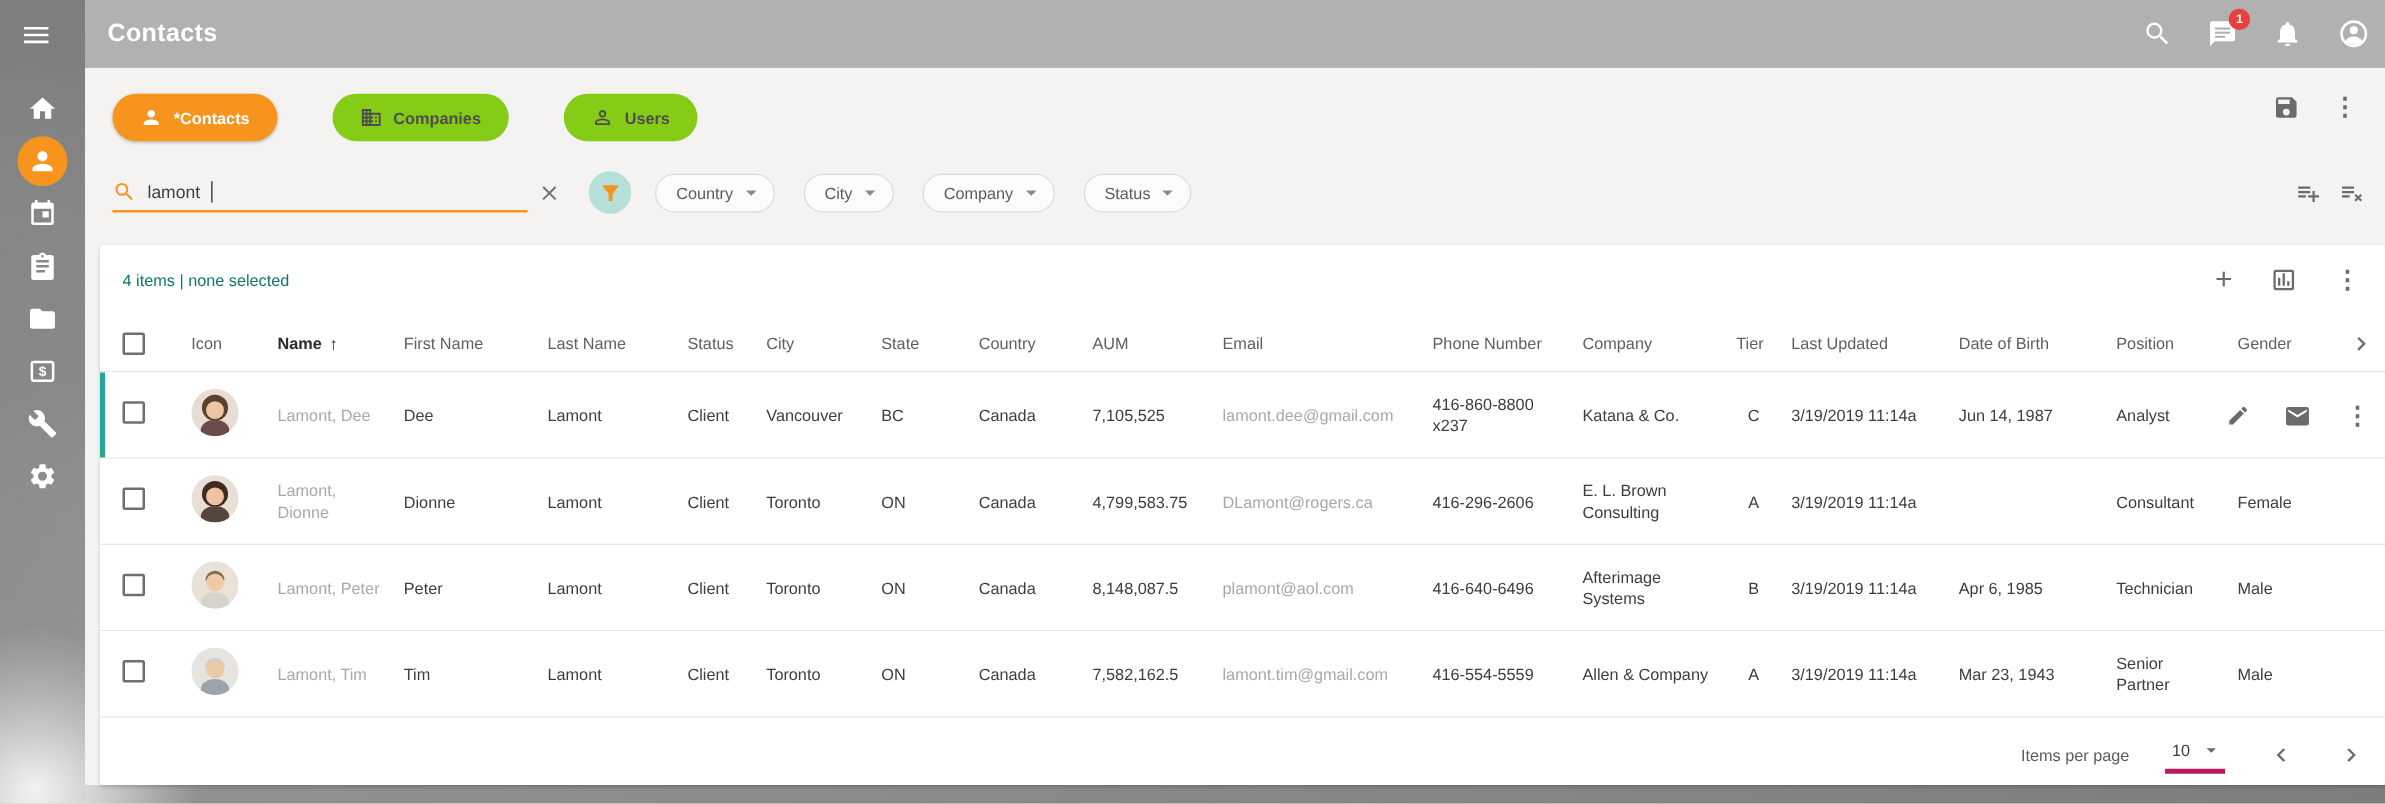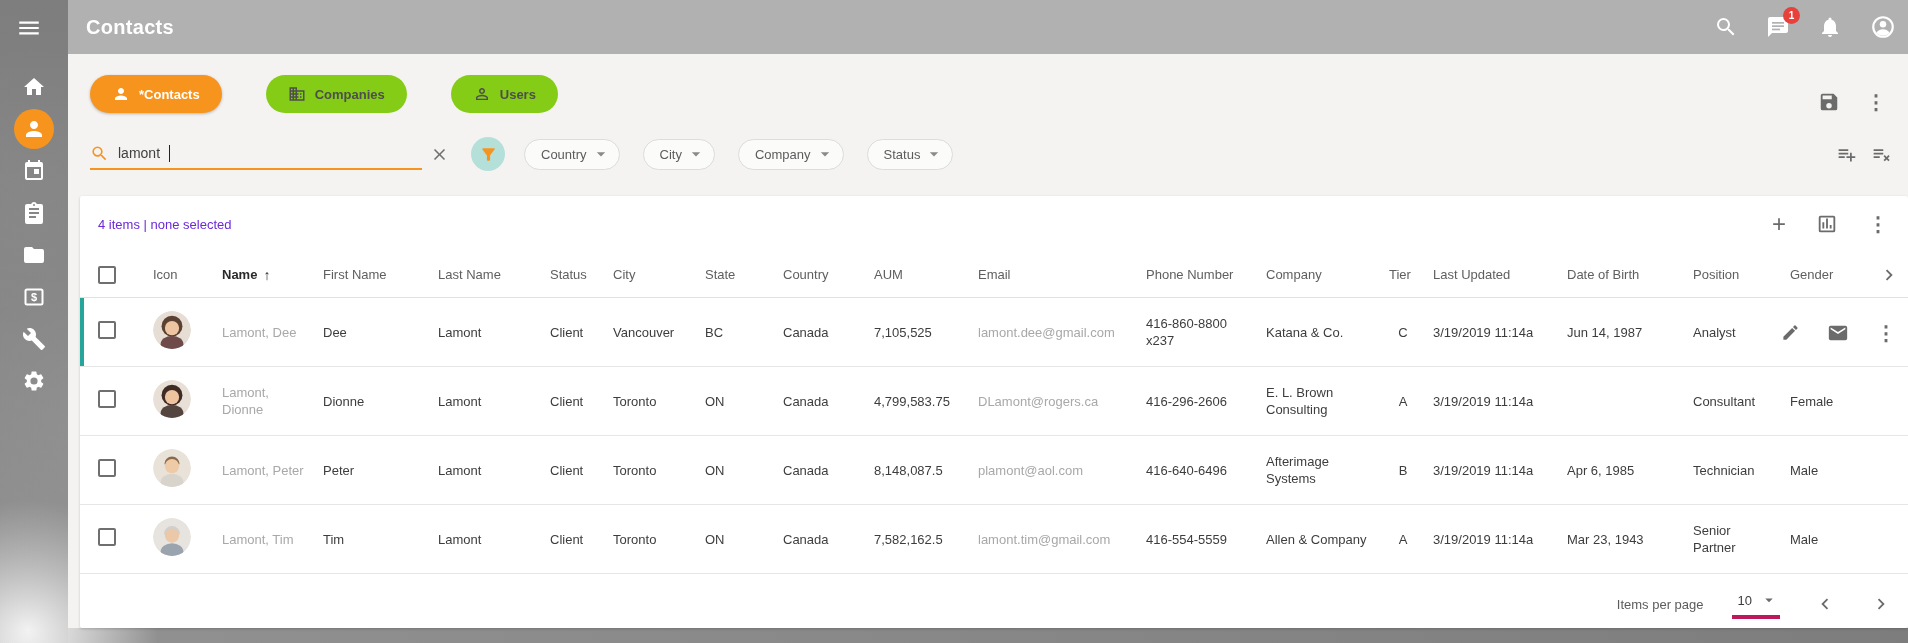--- a/index.html
+++ b/index.html
@@ -30,21 +30,21 @@
     display:flex; align-items:center; z-index:4; }
   .page-title { color:#fff; font-size:20px; font-weight:700; letter-spacing:.3px; margin-left:18px; }
   .topbar-icons { margin-left:auto; margin-right:12px; display:flex; align-items:center; gap:26px; }
   .topbar-icons button { position:relative; background:none; border:none; color:#fff; width:26px; height:26px; cursor:pointer; }
   .badge { position:absolute; top:-7px; right:-8px; min-width:17px; height:17px; border-radius:50%;
     background:#E8413C; color:#fff; font-size:10px; font-weight:700; line-height:17px; text-align:center; }
 
   
   .content { position:absolute; left:68px; top:54px; width:1840px; height:574px; background:#f4f3f2; }
 
-  .toolbar-row { position:absolute; left:22px; top:21px; right:14px; height:38px; display:flex; align-items:flex-end; }
+  .toolbar-row { position:absolute; left:22px; top:21px; right:14px; height:38px; display:flex; align-items:flex-start; }
   .tabs { display:flex; gap:44px; }
   .tab { display:flex; align-items:center; gap:9px; height:38px; padding:0 22px; border:none; border-radius:19px;
     background:#84cc16; color:#4e4e4e; font-size:13px; font-weight:700; cursor:pointer;
     font-family:"Liberation Sans", sans-serif; }
   .tab.active { background:#F7941E; color:#fff; box-shadow:0 1px 3px rgba(0,0,0,.25); }
   .toolbar-actions { margin-left:auto; display:flex; align-items:center; gap:26px; padding-right:8px; color:#575757; }
   .icon-btn { background:none; border:none; color:#6b6b6b; cursor:pointer; display:flex; align-items:center; justify-content:center; }
   .kebab-txt { font-size:20px; color:#6b6b6b; line-height:20px; font-weight:700; }
 
   
@@ -61,21 +61,21 @@
   .chip { display:flex; align-items:center; gap:4px; height:31px; padding:0 8px 0 16px; border-radius:16px;
     border:1px solid #dcdcdc; background:#fbfbfa; color:#5c5c5c; font-size:13px; cursor:pointer;
     font-family:"Liberation Sans", sans-serif; }
   .chip .caret { color:#8a8a8a; display:flex; }
   .filter-actions { margin-left:auto; display:flex; gap:14px; color:#777; padding-right:2px; }
 
   
   .card { position:absolute; left:12px; top:142px; right:0; bottom:0; background:#fff;
     border-radius:2px; box-shadow:0 1px 3px rgba(0,0,0,.18); }
   .card-header { height:56px; display:flex; align-items:center; padding:0 20px 0 18px; }
-  .summary { font-size:13px; color:#6d28d9;text-align:center; }
+  .summary { font-size:13px; color:#0f766e;text-align:center; }
   .card-actions { margin-left:auto; display:flex; align-items:center; gap:30px; color:#6b6b6b; }
   .plus-txt { font-size:24px; color:#6b6b6b; font-weight:400; line-height:24px; }
 
   .thead, .trow { display:flex; align-items:center; padding-left:18px; }
   .thead { height:46px; border-bottom:1px solid #e0e0e0; color:#5f5f5f; font-size:13px; }
   .thead .cell { display:flex; align-items:center; cursor:pointer; }
   .cell { padding-right:16px; }
   .c-check{width:55px;} .c-icon{width:69px;} .c-name{width:101px;} .c-first{width:115px;} .c-last{width:112px;}
   .c-status{width:63px;} .c-city{width:92px;} .c-state{width:78px;} .c-country{width:91px;} .c-aum{width:104px;}
   .c-email{width:168px;} .c-phone{width:120px;} .c-company{width:123px;} .c-tier{width:44px;text-align:center;} .c-updated{width:134px;}

